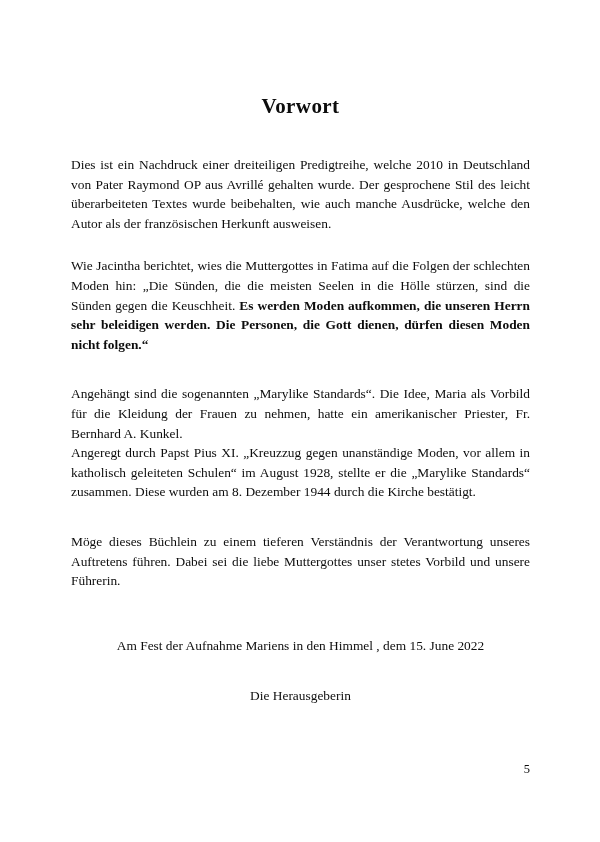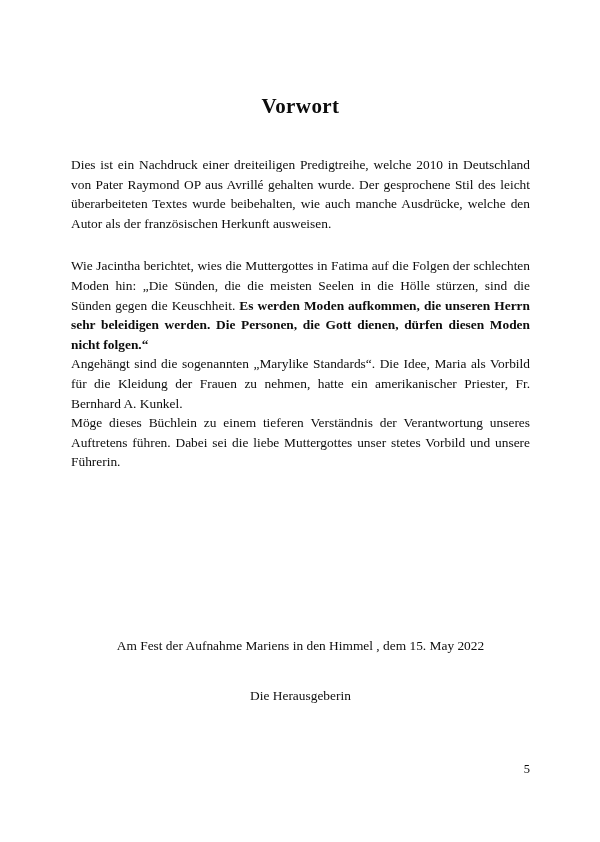--- a/index.html
+++ b/index.html
@@ -54,21 +54,21 @@
 
   p.para {
     margin: 0 0 0 0;
     text-align: justify;
     text-justify: inter-word;
     font-size: 13.4px;
     line-height: 19.6px;
     hyphens: manual;
   }
   p.para.gap-md { margin-top: 23px; }
-  p.para.gap-xl { }
+  p.para.gap-xl { margin-top: 30px; }
   p.para.gap-none { margin-top: 0; font-family: Liberation Serif, serif; }
 
   .emph-bold {
     font-weight: bold;
   }
 
   .closing-block {
     position: absolute;
     top: 636px;
     left: 0;
@@ -106,26 +106,27 @@
     <h1 class="page-title">Vorwort</h1>
 
     <div class="body-block">
 
       <p class="para gap-none">Dies ist ein Nachdruck einer dreiteiligen Predigtreihe, welche 2010 in Deutschland von Pater Raymond OP aus Avrillé gehalten wurde. Der gesprochene Stil des leicht überarbeiteten Textes wurde beibehalten, wie auch manche Ausdrücke, welche den Autor als der französischen Herkunft ausweisen.</p>
 
       <p class="para gap-md"><span>Wie Jacintha berichtet, wies die Muttergottes in Fatima auf die Folgen der schlechten Moden hin: „Die Sünden, die die meisten Seelen in die Hölle stürzen, sind die Sünden gegen die Keuschheit. </span><span class="emph-bold">Es werden Moden aufkommen, die unseren Herrn sehr beleidigen werden. Die Personen, die Gott dienen, dürfen diesen Moden nicht folgen.“</span></p>
 
       <p class="para gap-xl">Angehängt sind die sogenannten „Marylike Standards“. Die Idee, Maria als Vorbild für die Kleidung der Frauen zu nehmen, hatte ein amerikanischer Priester, Fr. Bernhard A. Kunkel.</p>
 
+      <p class="para gap-none">Angeregt durch Papst Pius XI. „Kreuzzug gegen unanständige Moden, vor allem in katholisch geleiteten Schulen“ im August 1928, stellte er die „Marylike Standards“ zusammen. Diese wurden am 8. Dezember 1944 durch die Kirche bestätigt.</p>
 
       <p class="para gap-xl">Möge dieses Büchlein zu einem tieferen Verständnis der Verantwortung unseres Auftretens führen. Dabei sei die liebe Muttergottes unser stetes Vorbild und unsere Führerin.</p>
 
     </div>
 
     <div class="closing-block">
-      <p class="closing-line">Am Fest der Aufnahme Mariens in den Himmel , dem 15. May 2022</p>
+      <p class="closing-line">Am Fest der Aufnahme Mariens in den Himmel , dem 15. June 2022</p>
       <p class="closing-line second">Die Herausgeberin</p>
     </div>
 
     <div class="folio">5</div>
 
   </div>
 </div>
 
 </body></html>

